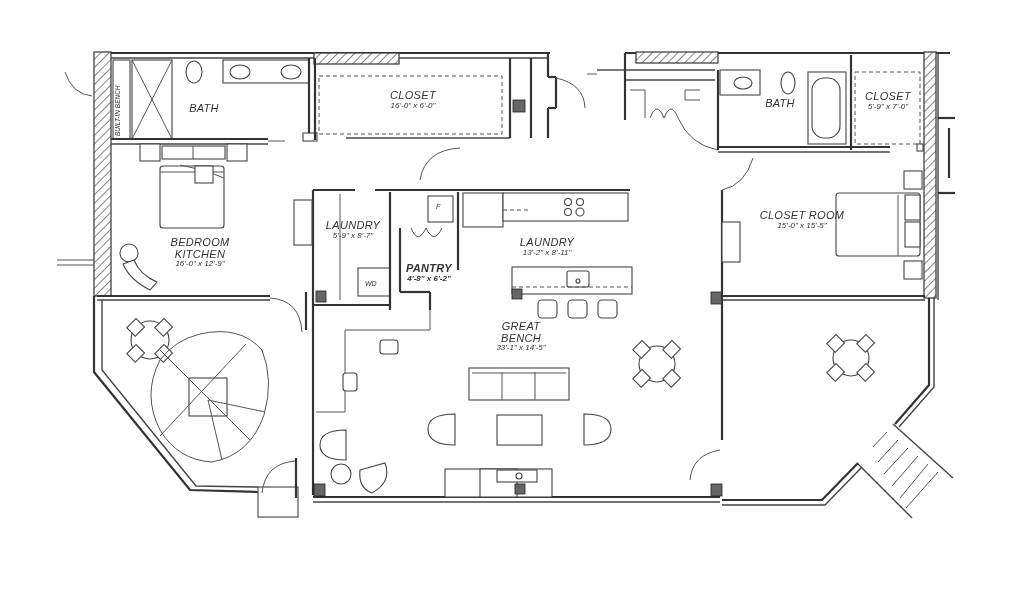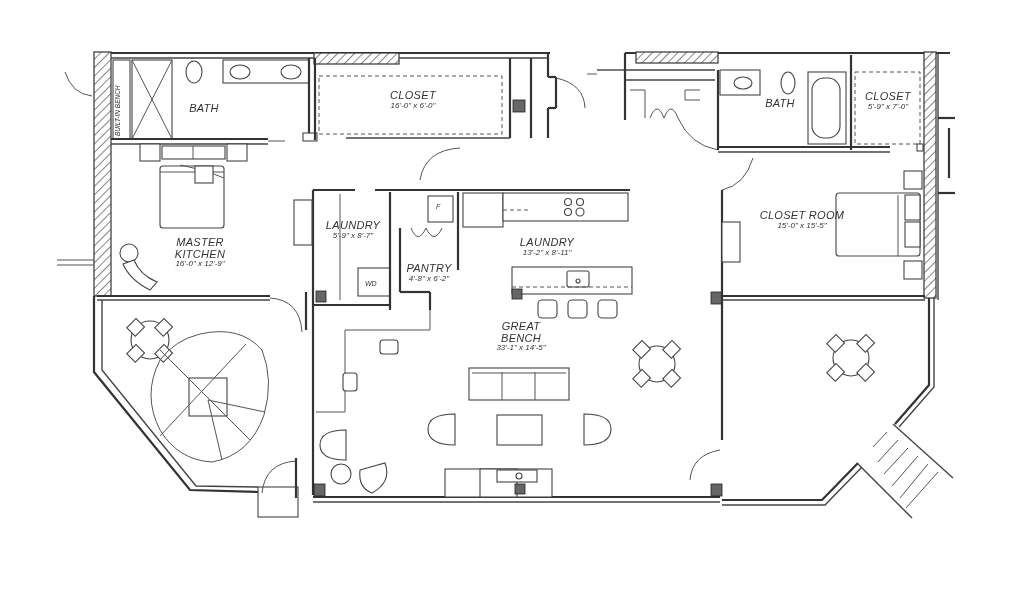--- a/index.html
+++ b/index.html
@@ -273,32 +273,32 @@
   <span class="name">BATH</span>
 </div>
 <div class="vlabel" style="left:114px; top:136px;">BUILT-IN BENCH</div>
 
 <div class="label" style="left:413px; top:90px;">
   <span class="name">CLOSET</span>
   <span class="dim">16'-0" x 6'-0"</span>
 </div>
 
 <div class="label" style="left:200px; top:237px;">
-  <span class="name">MASTER</span>
+  <span class="name">BEDROOM</span>
   <span class="name">KITCHEN</span>
   <span class="dim">16'-0" x 12'-9"</span>
 </div>
 
 <div class="label" style="left:353px; top:220px;">
   <span class="name">LAUNDRY</span>
   <span class="dim">5'-9" x 8'-7"</span>
 </div>
 <div class="small" style="left:365px; top:280px;">WD</div>
 
-<div class="label" style="left:429px; top:263px;">
+<div class="label" style="left:429px; top:263px;font-weight:bold;">
   <span class="name">PANTRY</span>
   <span class="dim">4'-8" x 6'-2"</span>
 </div>
 <div class="small" style="left:436px; top:203px;">F</div>
 
 <div class="label" style="left:547px; top:237px;">
   <span class="name">LAUNDRY</span>
   <span class="dim">13'-2" x 8'-11"</span>
 </div>
 

